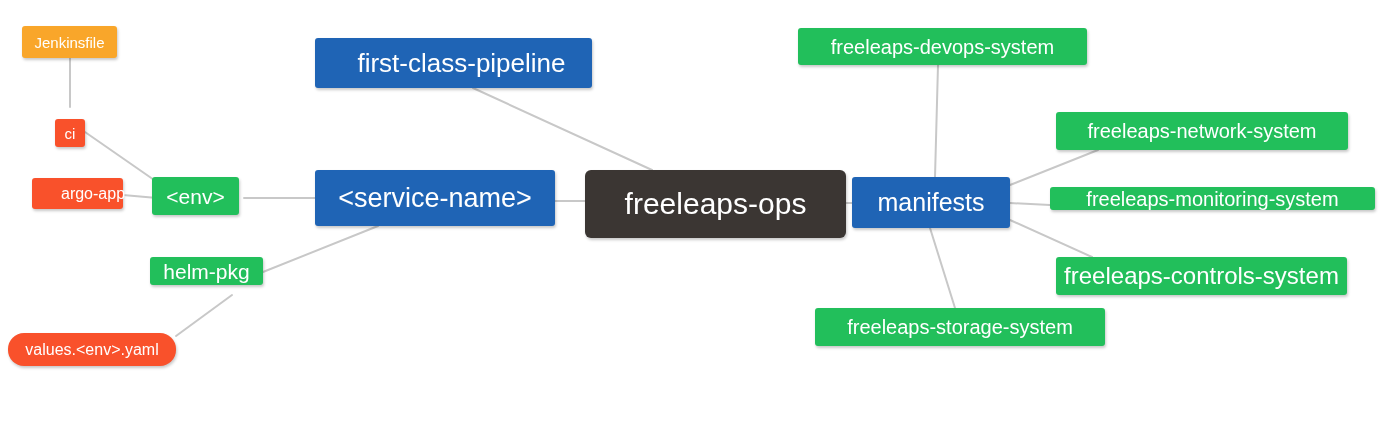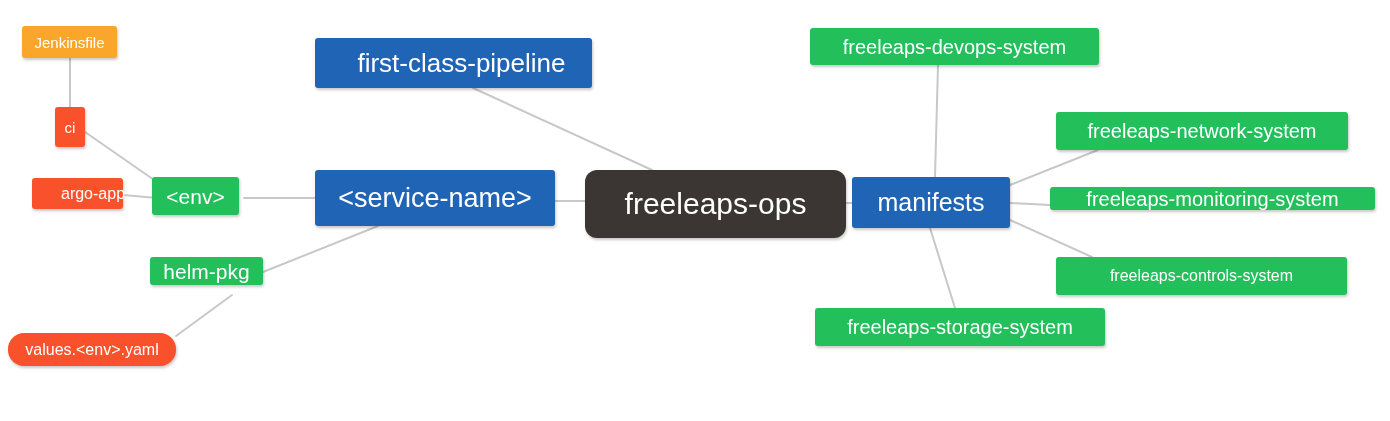--- a/index.html
+++ b/index.html
@@ -34,21 +34,21 @@
     justify-content: center;
     color: #ffffff;
     border-radius: 3px;
     white-space: nowrap;
     line-height: 1;
     box-shadow: 1px 2px 3px rgba(0,0,0,0.22);
     letter-spacing: 0px;
     z-index: 2;
   }
   .node.root {
-    border-radius: 12px;
+    border-radius: 6px;
   }
 </style>
 </head>
 <body>
 
 <div id="mindmap">
   <svg id="edge-layer" viewBox="0 0 1390 421" xmlns="http://www.w3.org/2000/svg">
       <line x1="70" y1="58" x2="70" y2="107" stroke="#c8c8c8" stroke-width="2" stroke-linecap="round"></line>
       <line x1="85" y1="132" x2="157" y2="182" stroke="#c8c8c8" stroke-width="2" stroke-linecap="round"></line>
       <line x1="123" y1="195" x2="157" y2="198" stroke="#c8c8c8" stroke-width="2" stroke-linecap="round"></line>
@@ -65,22 +65,22 @@
       <line x1="930" y1="228" x2="955" y2="308" stroke="#c8c8c8" stroke-width="2" stroke-linecap="round"></line>
     </svg>
   <div id="node-layer">
       <div class="node root" style="left: 585px; top: 170px; width: 261px; height: 68px; background: rgb(59, 54, 51); font-size: 30px;">freeleaps-ops</div>
       <div class="node" style="left: 315px; top: 170px; width: 240px; height: 56px; background: rgb(31, 100, 181); font-size: 27px;">&lt;service-name&gt;</div>
       <div class="node" style="left: 315px; top: 38px; width: 277px; height: 50px; background: rgb(31, 100, 181); font-size: 26px; padding-left: 16px;">first-class-pipeline</div>
       <div class="node" style="left: 852px; top: 177px; width: 158px; height: 51px; background: rgb(31, 100, 181); font-size: 25px;">manifests</div>
       <div class="node" style="left: 152px; top: 177px; width: 87px; height: 38px; background: rgb(34, 191, 91); font-size: 21px;">&lt;env&gt;</div>
       <div class="node" style="left: 150px; top: 257px; width: 113px; height: 28px; background: rgb(34, 191, 91); font-size: 21px;">helm-pkg</div>
       <div class="node" style="left: 22px; top: 26px; width: 95px; height: 32px; background: rgb(249, 166, 42); font-size: 15px;">Jenkinsfile</div>
-      <div class="node" style="left: 55px; top: 107px; width: 30px; height: 40px; background: rgb(249, 81, 43); font-size: 15px;">ci</div>
+      <div class="node" style="left: 55px; top: 119px; width: 30px; height: 28px; background: rgb(249, 81, 43); font-size: 15px;">ci</div>
       <div class="node" style="left: 32px; top: 178px; width: 91px; height: 31px; background: rgb(249, 81, 43); font-size: 16px; padding-left: 31px;">argo-app</div>
       <div class="node" style="left: 8px; top: 333px; width: 168px; height: 33px; background: rgb(249, 81, 43); font-size: 16px; border-radius: 16px;">values.&lt;env&gt;.yaml</div>
-      <div class="node" style="left: 798px; top: 28px; width: 289px; height: 37px; background: rgb(34, 191, 91); font-size: 20px; margin-left: 12px;">freeleaps-devops-system</div>
+      <div class="node" style="left: 798px; top: 28px; width: 289px; height: 37px; background: rgb(34, 191, 91); font-size: 20px;">freeleaps-devops-system</div>
       <div class="node" style="left: 1056px; top: 112px; width: 292px; height: 38px; background: rgb(34, 191, 91); font-size: 20px;">freeleaps-network-system</div>
       <div class="node" style="left: 1050px; top: 187px; width: 325px; height: 23px; background: rgb(34, 191, 91); font-size: 20px;">freeleaps-monitoring-system</div>
-      <div class="node" style="left: 1056px; top: 257px; width: 291px; height: 38px; background: rgb(34, 191, 91); font-size: 16px;">freeleaps-controls-system</div>
+      <div class="node" style="left: 1056px; top: 257px; width: 291px; height: 38px; background: rgb(34, 191, 91); font-size: 24px;">freeleaps-controls-system</div>
       <div class="node" style="left: 815px; top: 308px; width: 290px; height: 38px; background: rgb(34, 191, 91); font-size: 20px;">freeleaps-storage-system</div>
     </div>
 </div>
 
 </body></html>

